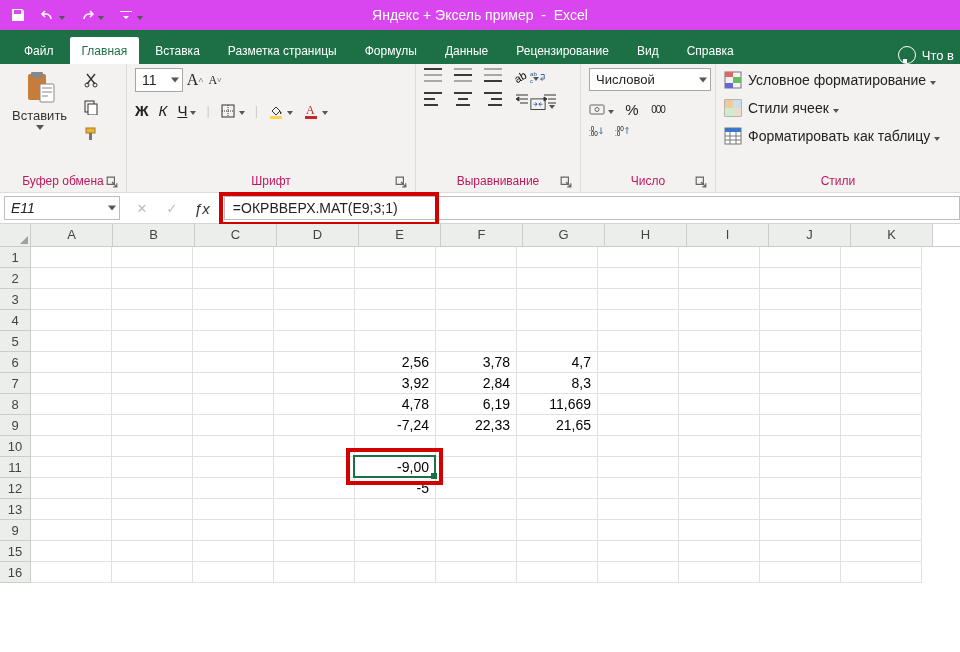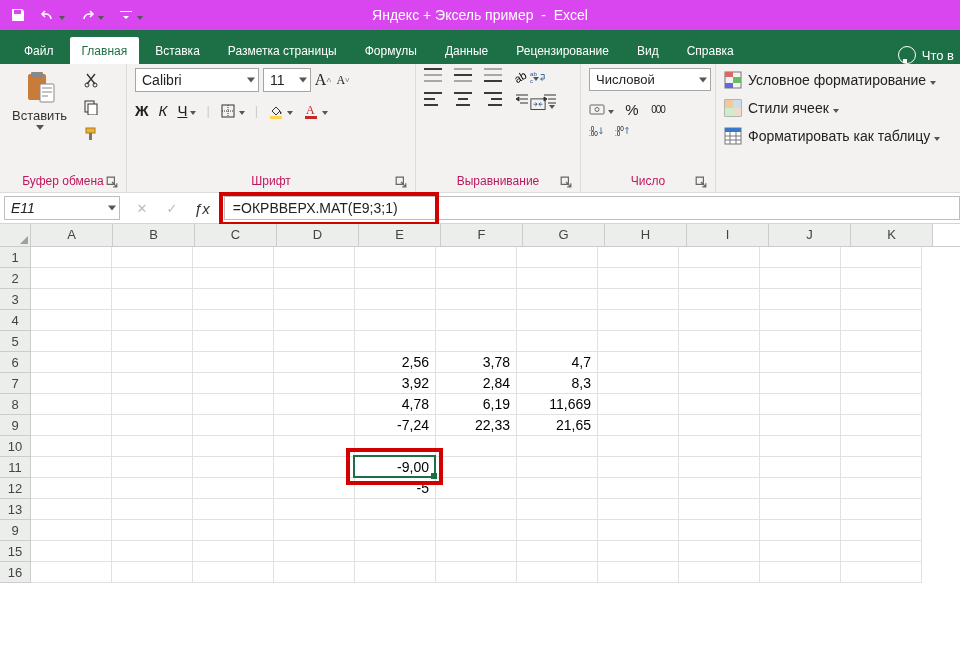--- a/index.html
+++ b/index.html
@@ -315,23 +315,20 @@
         <svg viewBox="0 0 10 10">
             <path d="M1 1h6v6H1zM5 5l4 4M9 6v3H6" stroke="#666" fill="none"></path>
           </svg>
       </span>
     </div>
   </div>
 
   <div class="group" style="width:272px">
     <div class="gbody" style="flex-direction:column;gap:0">
       <div class="fontctl">
-        <div class="fontbox">
-          <span>Calibri</span><span class="dropcaret"></span>
-        </div>
         <div class="sizebox">
           <span>11</span><span class="dropcaret"></span>
         </div>
         <span class="ico" style="font:16px serif">A<sup style="font-size:9px">˄</sup></span>
         <span class="ico" style="font:12px serif">A<sup style="font-size:8px">˅</sup></span>
       </div>
       <div class="fontrow2">
         <span style="font-weight:bold;font-size:15px">Ж</span>
         <span style="font-style:italic;font-size:15px">К</span>
         <span class="dd" style="text-decoration:underline;font-size:15px">Ч</span>
@@ -507,20 +504,21 @@
       </div>
       <div class="linkitem">
         <svg width="18" height="18" viewBox="0 0 18 18">
             <rect x="1" y="1" width="16" height="16" fill="#fff" stroke="#777"></rect>
             <rect x="1" y="1" width="16" height="4" fill="#3a78c9"></rect>
             <path d="M1 9h16M1 13h16M6 5v12M12 5v12" stroke="#777"></path>
           </svg>
         <span class="dd">Форматировать как таблицу</span>
       </div>
     </div>
+    <div class="glabel"><span>Стили</span></div>
   </div>
 </div>
 
 <div class="formulabar">
   <div class="namebox">
     <span>E11</span><span class="dropcaret"></span>
   </div>
   <div class="fxbtns">
     <span class="ico" style="color:#bbb">✕</span>
     <span class="ico" style="color:#bbb">✓</span>

